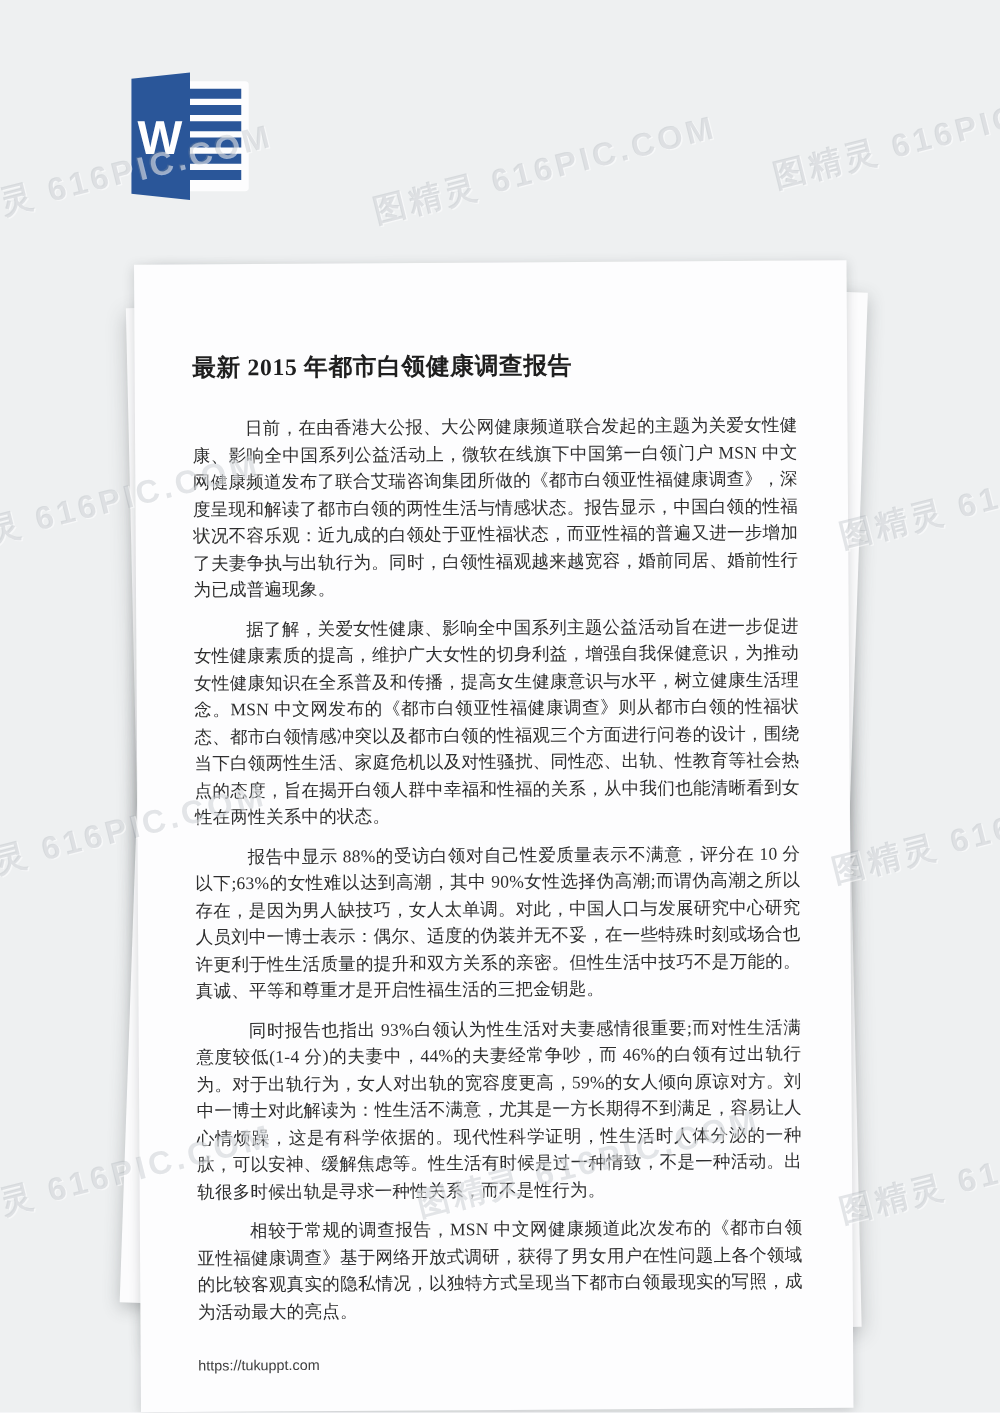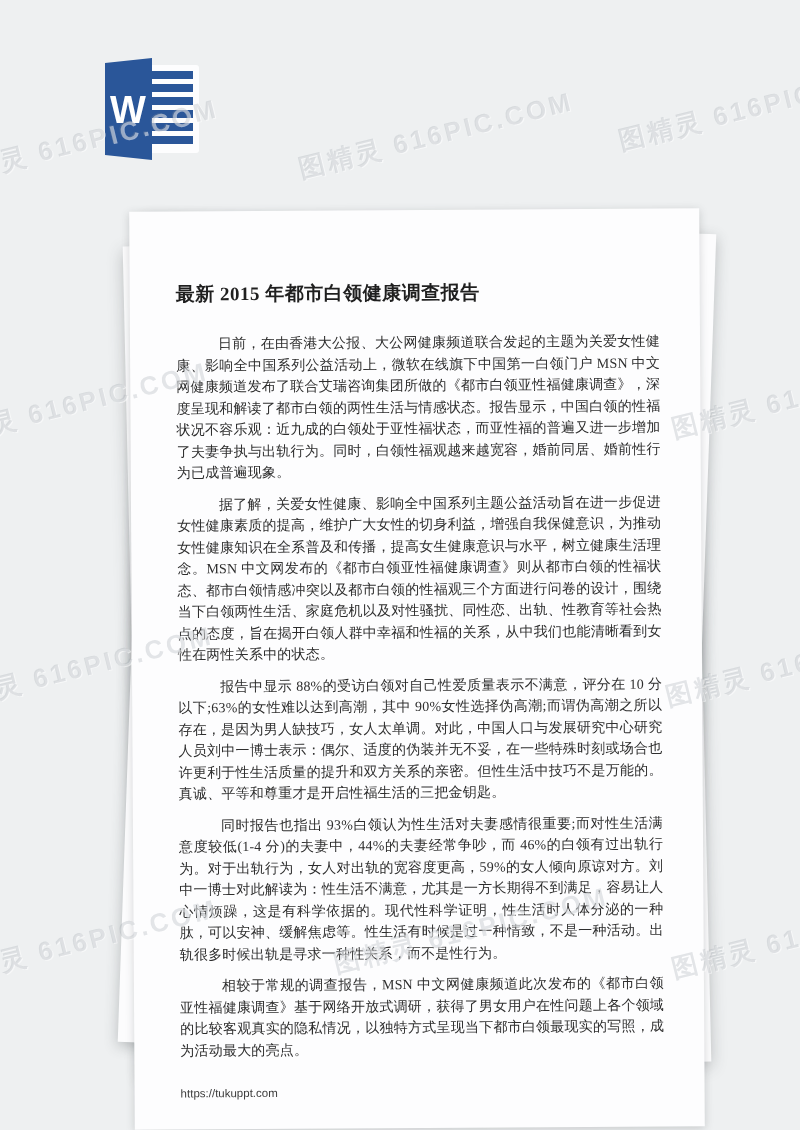--- a/index.html
+++ b/index.html
@@ -25,21 +25,21 @@
     font-size: 38px;
     line-height: 47px;
     font-weight: 500;
     color: #33629f;
     letter-spacing: 1px;
     word-break: break-all;
   }
 
   
   .page-stack {
-    position: absolute; left: 132px; top: 210px;
+    position: absolute; left: 110px; top: 210px;
     width: 570px; height: 828px;
     z-index: 1;
   }
   .bg-page {
     position: absolute; left: 0; top: 0;
     width: 100%; height: 100%;
     background: #fcfcfd;
   }
   .bg-page.a {
     transform: translateY(14px) rotate(2deg);

